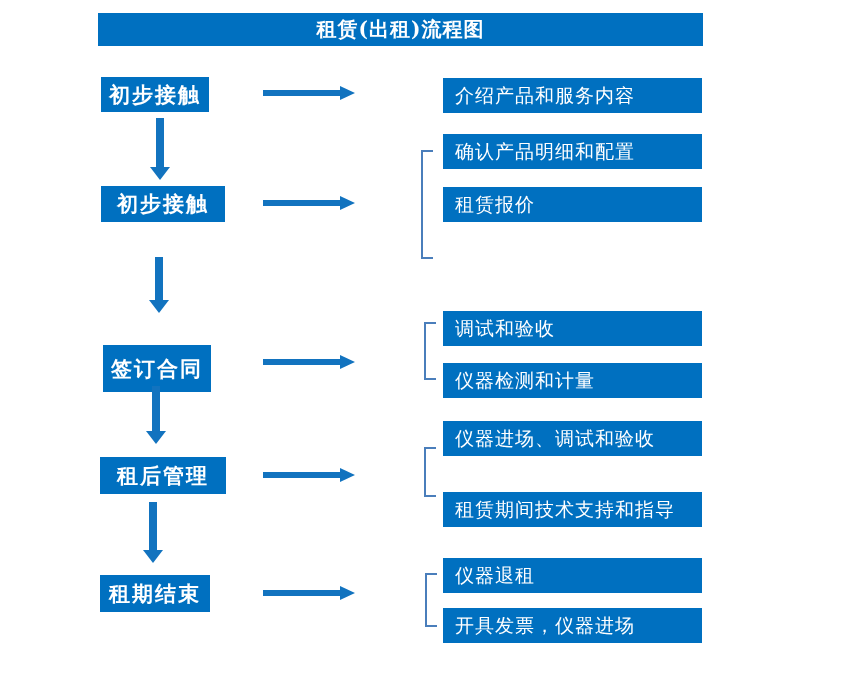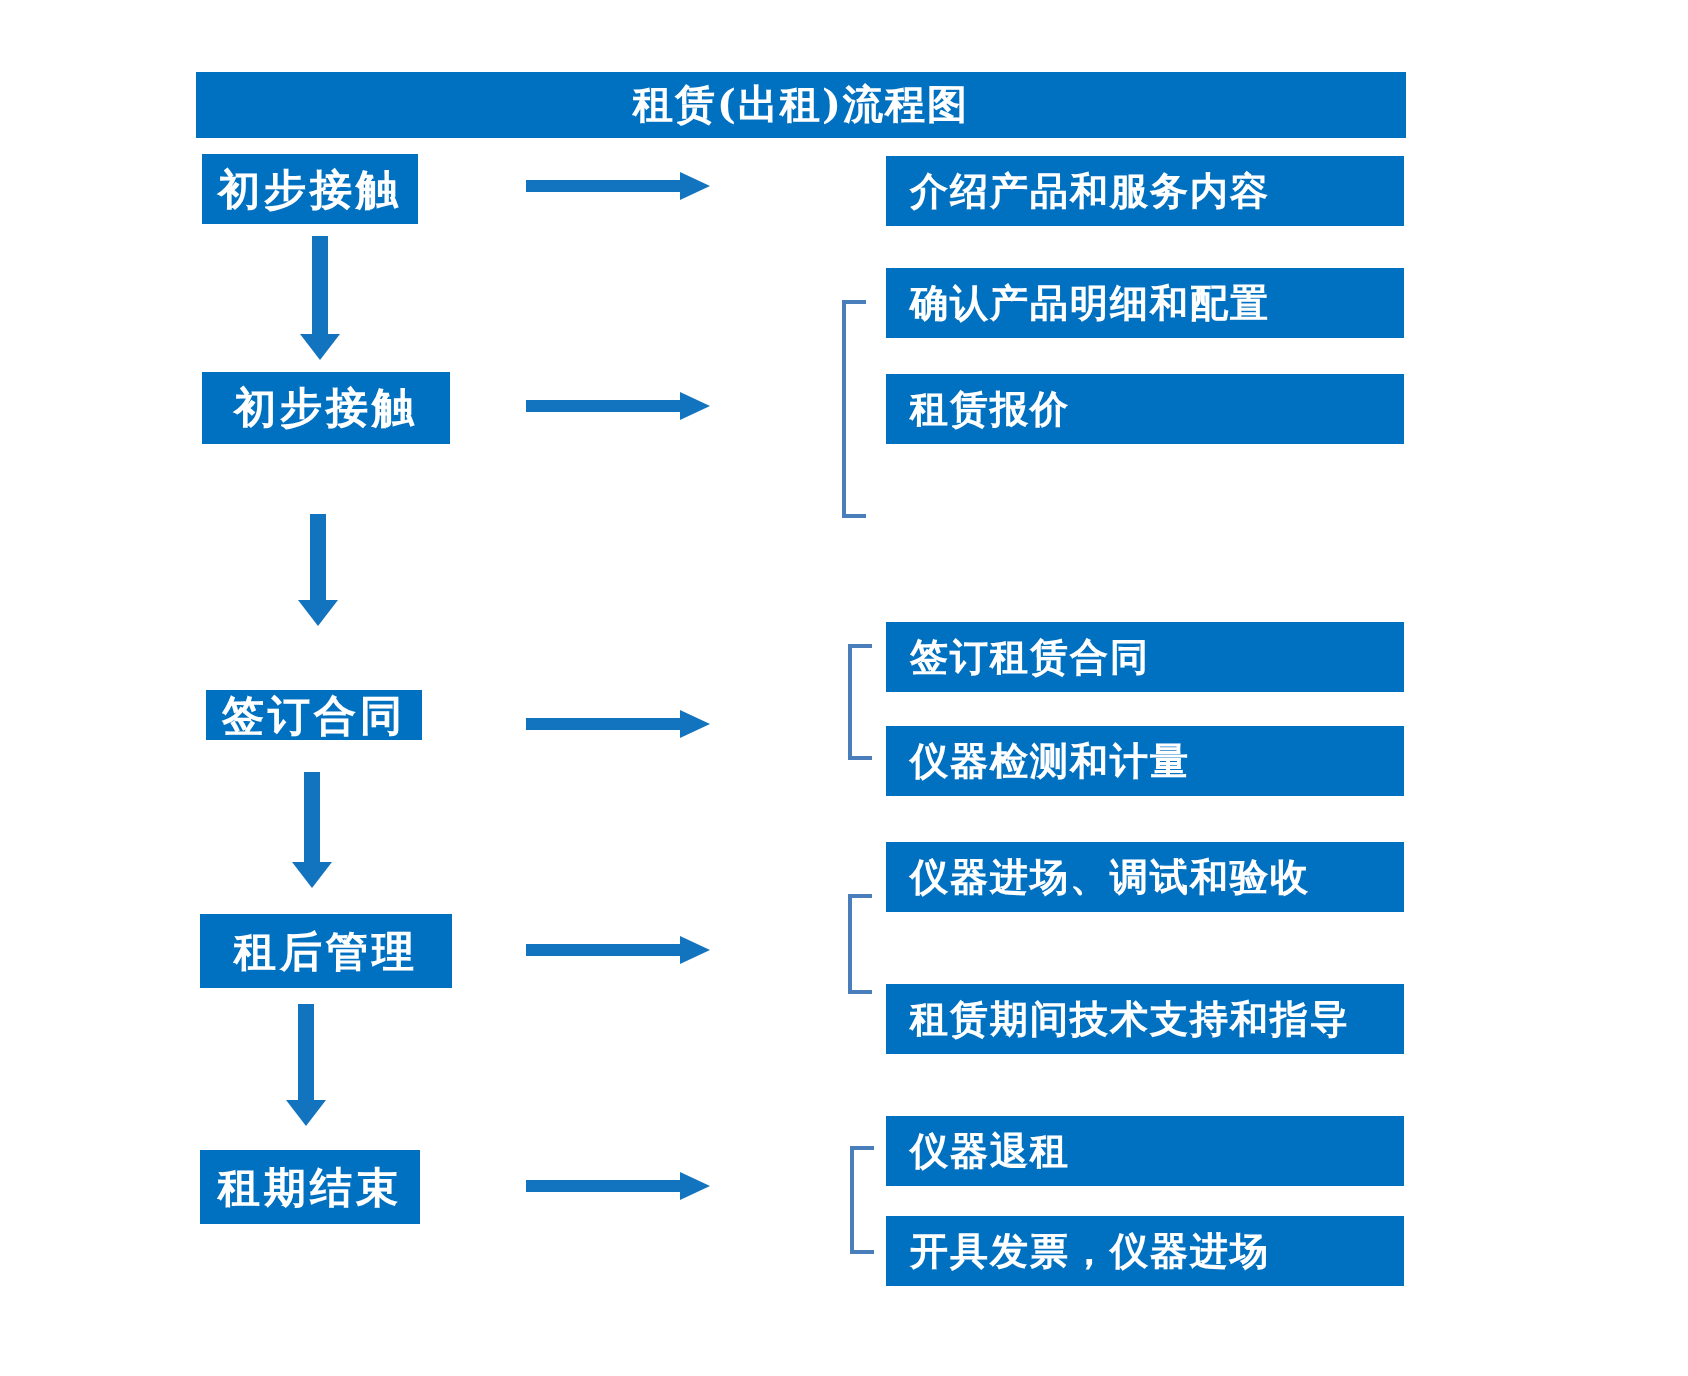--- a/index.html
+++ b/index.html
@@ -10,33 +10,33 @@
   }
   html,body{margin:0;padding:0;background:#ffffff;}
   .canvas{
     position:relative;width:844px;height:688px;background:#ffffff;overflow:hidden;
     font-family:"DejaVu Serif","Liberation Serif",serif;
   }
   .title-bar{
     position:absolute;left:98px;top:13px;width:605px;height:33px;
     background:var(--box-blue);color:var(--text-white);
     display:flex;align-items:center;justify-content:center;
-    font-size:20px;font-weight:bold;letter-spacing:1px;margin-top:23px;
+    font-size:20px;font-weight:bold;letter-spacing:1px;
   }
   .step-box{
     position:absolute;background:var(--box-blue);color:var(--text-white);
     display:flex;align-items:center;justify-content:center;
     font-size:21px;font-weight:bold;letter-spacing:2px;
   }
   .output-box{
     position:absolute;left:443px;width:259px;height:35px;
     background:var(--box-blue);color:var(--text-white);
     display:flex;align-items:center;justify-content:flex-start;
     padding-left:12px;box-sizing:border-box;
-    font-size:19px;font-weight:bold;letter-spacing:1px;
+    font-size:19px;font-weight:normal;letter-spacing:1px;
   }
   
   .varrow{position:absolute;width:20px;}
   .varrow .shaft{position:absolute;left:6px;top:0;width:8px;bottom:12px;background:var(--arrow-blue);}
   .varrow .head{position:absolute;left:0;bottom:0;width:0;height:0;
     border-left:10px solid transparent;border-right:10px solid transparent;
     border-top:13px solid var(--arrow-blue);}
   
   .harrow{position:absolute;width:92px;height:14px;}
   .harrow .shaft{position:absolute;left:0;top:4px;height:6px;width:78px;background:var(--arrow-blue);}
@@ -54,21 +54,21 @@
 </style>
 </head>
 <body>
 
 <div class="canvas">
 
   <div class="title-bar">租赁(出租)流程图</div>
 
   <div class="step-box" style="left:101px;top:77px;width:108px;height:35px">初步接触</div>
   <div class="step-box" style="left:101px;top:186px;width:124px;height:36px">初步接触</div>
-  <div class="step-box" style="left:103px;top:345px;width:108px;height:25px">签订合同</div>
+  <div class="step-box" style="left:103px;top:345px;width:108px;height:47px">签订合同</div>
   <div class="step-box" style="left:100px;top:457px;width:126px;height:37px">租后管理</div>
   <div class="step-box" style="left:100px;top:575px;width:110px;height:37px">租期结束</div>
 
   <div class="varrow" style="left:150px;top:118px;height:62px">
     <div class="shaft"></div>
     <div class="head"></div>
   </div>
   <div class="varrow" style="left:149px;top:257px;height:56px">
     <div class="shaft"></div>
     <div class="head"></div>
@@ -104,20 +104,20 @@
   </div>
 
   <div class="bracket" style="left:421px;top:150px;height:109px"></div>
   <div class="bracket" style="left:424px;top:322px;height:58px"></div>
   <div class="bracket" style="left:424px;top:447px;height:50px"></div>
   <div class="bracket" style="left:425px;top:573px;height:54px"></div>
 
   <div class="output-box" style="top:78px">介绍产品和服务内容</div>
   <div class="output-box" style="top:134px">确认产品明细和配置</div>
   <div class="output-box" style="top:187px">租赁报价</div>
-  <div class="output-box" style="top:311px">签订租赁合同</div>
+  <div class="output-box" style="top:311px">调试和验收</div>
   <div class="output-box" style="top:363px">仪器检测和计量</div>
   <div class="output-box" style="top:421px">仪器进场、调试和验收</div>
   <div class="output-box" style="top:492px">租赁期间技术支持和指导</div>
   <div class="output-box" style="top:558px">仪器退租</div>
   <div class="output-box" style="top:608px">开具发票，仪器进场</div>
 
 </div>
 
 </body></html>

